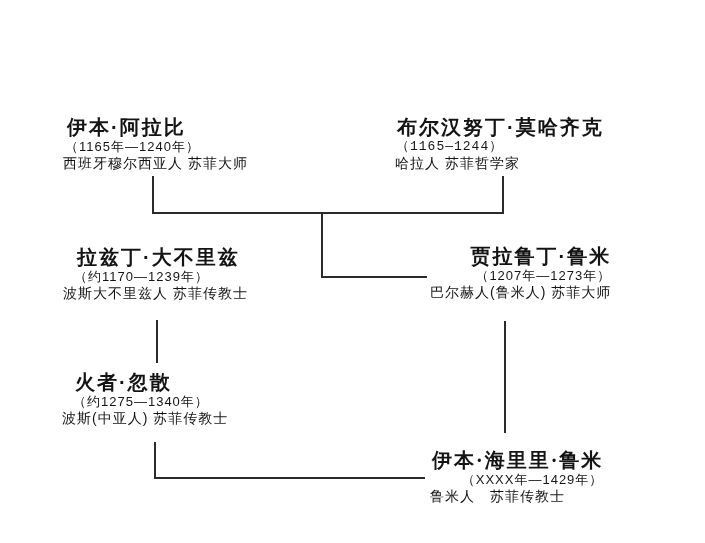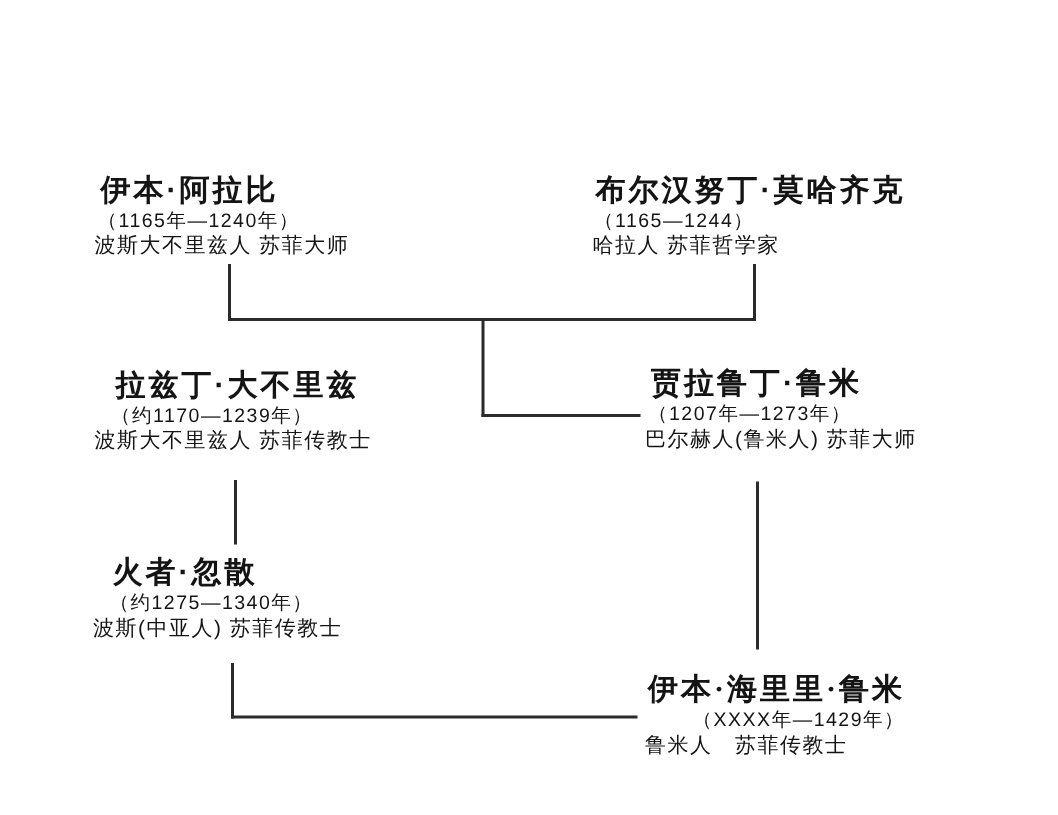--- a/index.html
+++ b/index.html
@@ -33,25 +33,25 @@
     .person .desc {
       font-size: 14px;
       letter-spacing: 1px;
       line-height: 17px;
       white-space: nowrap;
     }
     
     .p1 { left: 63px;  top: 115px; }
     .p2 { left: 395px; top: 115px; }
     .p3 { left: 63px;  top: 245px; }
-    .p4 { left: 430px; top: 244px; }
+    .p4 { left: 430px; top: 244px; text-align: right; }
     .p5 { left: 62px;  top: 370px; }
     .p6 { left: 430px; top: 448px; }
     .p1 .name { padding-left: 4px; }  .p1 .dates { padding-left: 2px; }
-    .p2 .name { padding-left: 2px; text-align: center; }  .p2 .dates { padding-left: 1px; }
+    .p2 .name { padding-left: 2px; text-align: center; }  .p2 .dates { padding-left: 1px; font-family: Liberation Mono, monospace; }
     .p3 .name { padding-left: 14px; } .p3 .dates { padding-left: 11px; }
     .p4 .name { padding-left: 4px; }  .p4 .dates { padding-left: 2px; }
     .p5 .name { padding-left: 13px; } .p5 .dates { padding-left: 11px; }
     .p6 .name { padding-left: 2px; font-family: Liberation Serif, serif; }  .p6 .dates { padding-left: 4px; text-align: right; }
     
     .line { position: absolute; background: #2b2b2b; }
     .l1 { left: 152px; top: 176px; width: 2px;   height: 38px; }  
     .l2 { left: 502px; top: 176px; width: 2px;   height: 38px; }  
     .l3 { left: 152px; top: 212px; width: 352px; height: 2px; }   
     .l4 { left: 321px; top: 212px; width: 2px;   height: 66px; }  
@@ -62,21 +62,21 @@
     .l9 { left: 154px; top: 477px; width: 271px; height: 2px; }   
   </style>
 </head>
 <body>
 
 <div class="canvas">
 
   <div class="person p1">
     <div class="name">伊本·阿拉比</div>
     <div class="dates">（1165年—1240年）</div>
-    <div class="desc">波斯大不里兹人 苏菲大师</div>
+    <div class="desc">西班牙穆尔西亚人 苏菲大师</div>
   </div>
 
   <div class="person p2">
     <div class="name">布尔汉努丁·莫哈齐克</div>
     <div class="dates">（1165—1244）</div>
     <div class="desc">哈拉人 苏菲哲学家</div>
   </div>
 
   <div class="person p3">
     <div class="name">拉兹丁·大不里兹</div>

